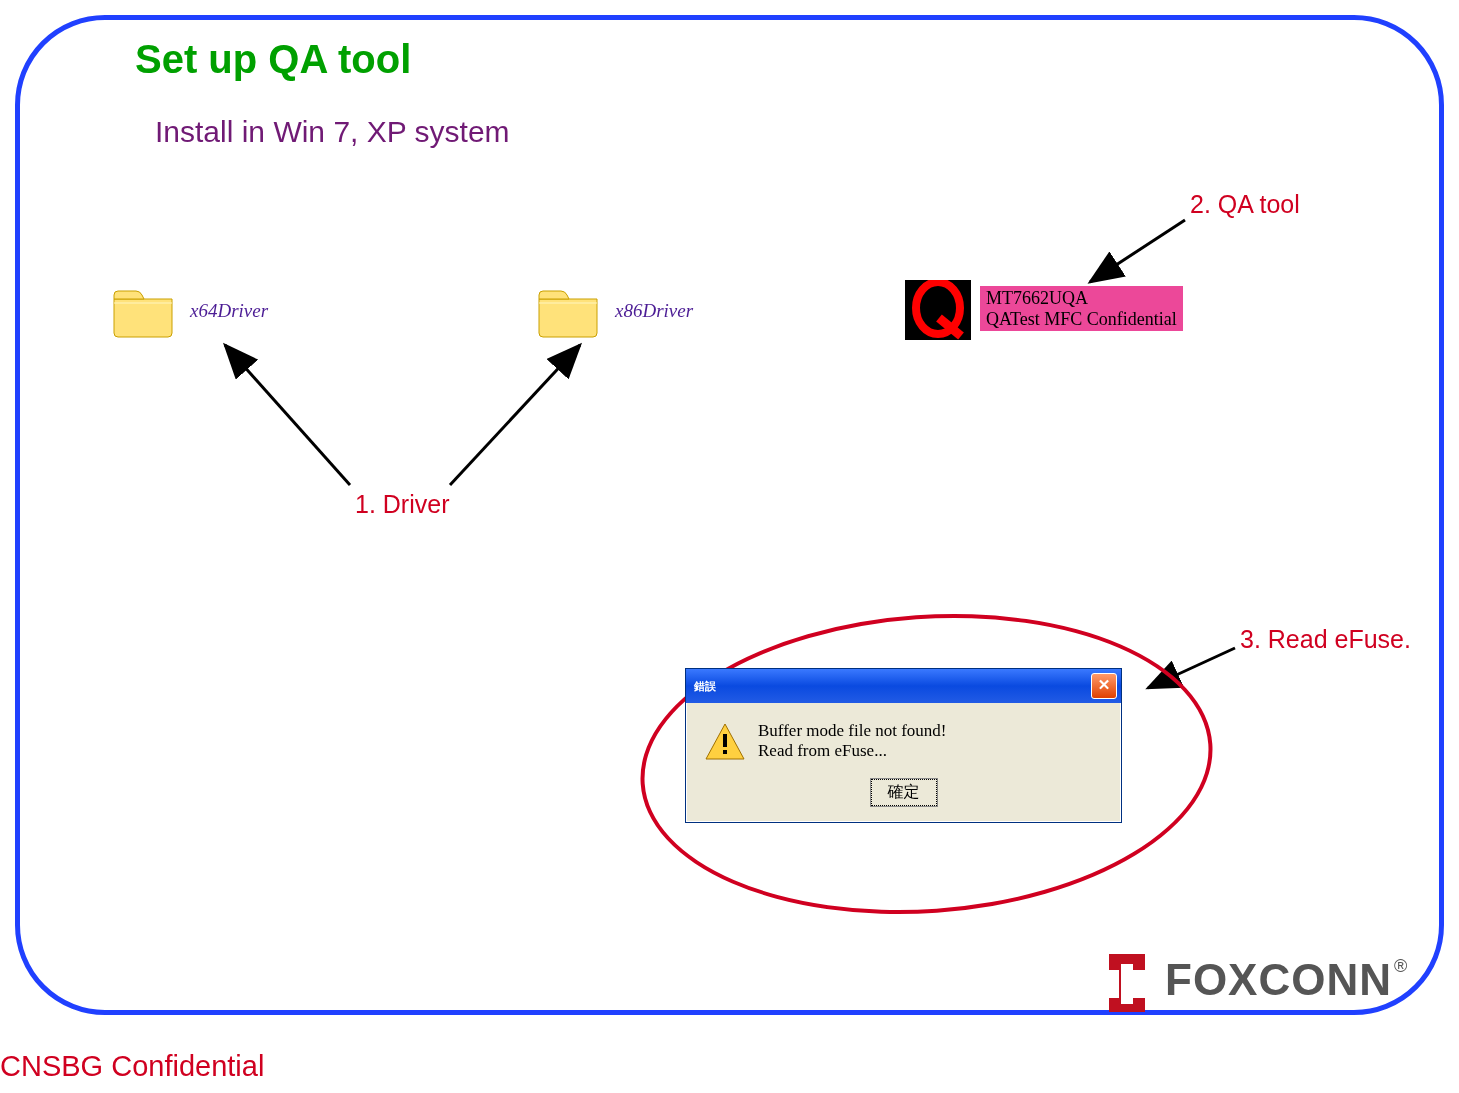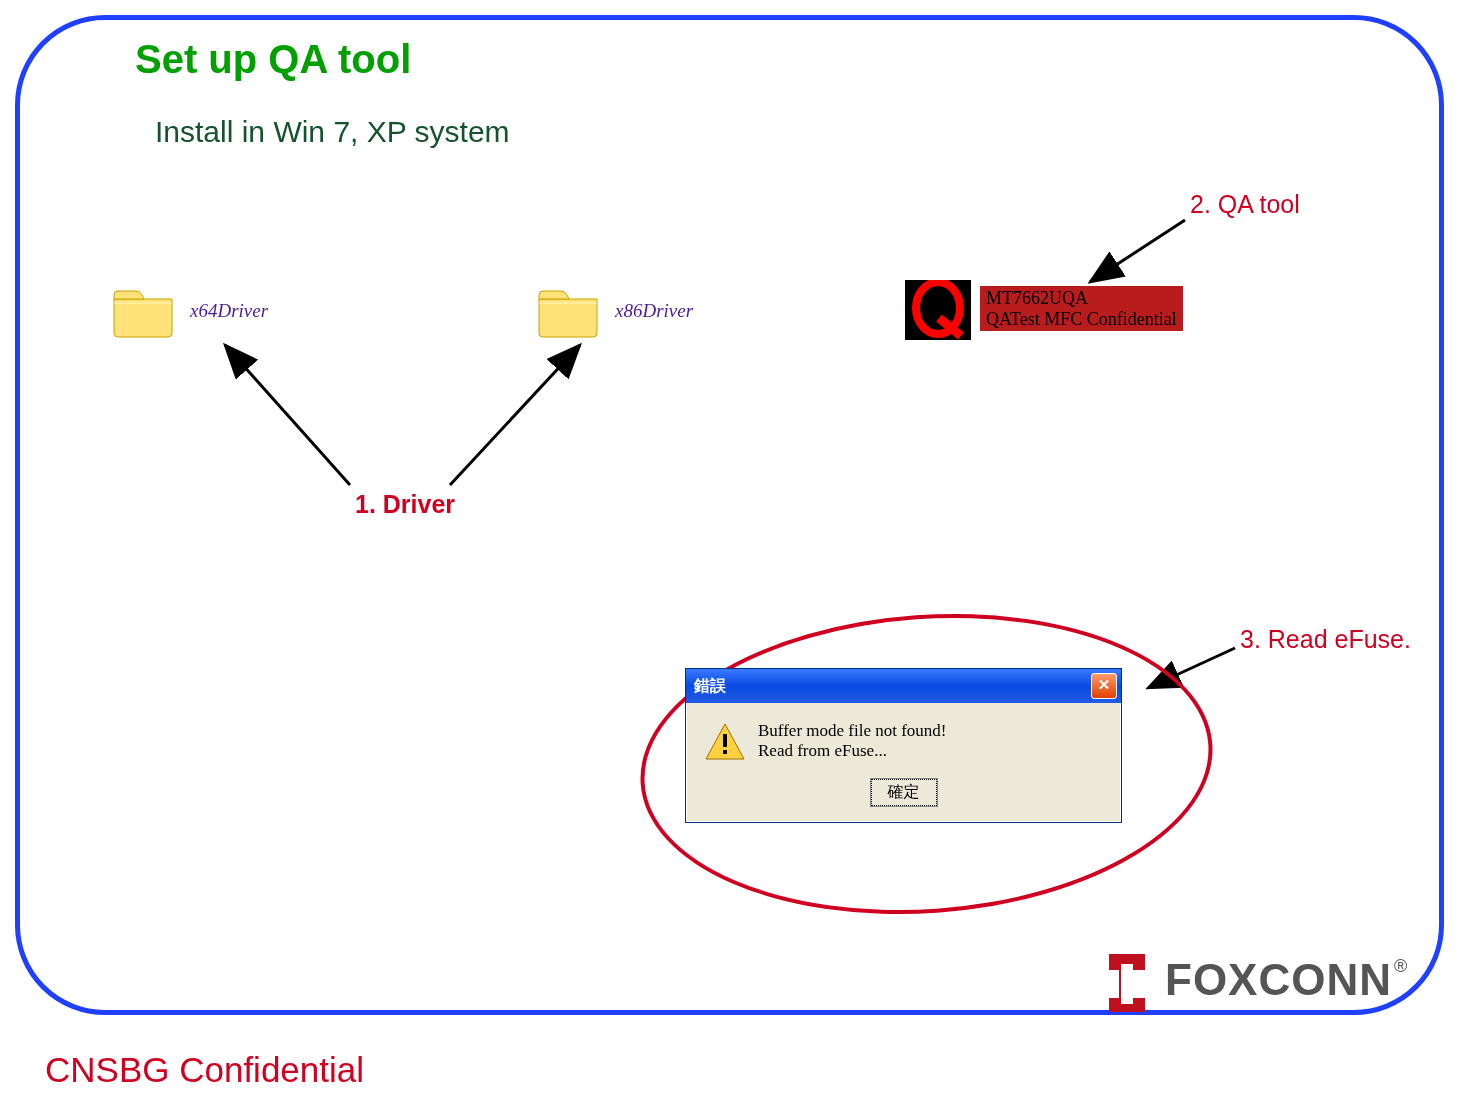--- a/index.html
+++ b/index.html
@@ -2,35 +2,35 @@
 <html><head>
 <meta charset="utf-8">
 <style>
   html,body{margin:0;padding:0;width:1459px;height:1093px;background:#fff;font-family:Arial,"Microsoft JhengHei",sans-serif;position:relative;}
   
   .frame{
     position:absolute;left:15px;top:15px;right:15px;height:1000px;
     border:5px solid #2040ff;border-radius:90px;box-sizing:border-box;
   }
   .title{position:absolute;left:135px;top:20px;font-size:40px;font-weight:bold;color:#00a000;margin-top:17px;}
-  .subtitle{position:absolute;left:155px;top:115px;font-size:30px;color:#14532d;}
+  .subtitle{position:absolute;left:155px;top:115px;font-size:30px;color:#701a75;}
   .redlabel{position:absolute;font-size:25px;color:#d00020;}
-  .footer-conf{position:absolute;left:0;top:1050px;font-size:35px;color:#d00020;margin-left:45px;}
+  .footer-conf{position:absolute;left:0;top:1050px;font-size:29px;color:#d00020;}
   
   .folder{position:absolute;width:66px;height:54px;}
   .folder svg{width:66px;height:54px;display:block;}
   .folder-label{position:absolute;font-size:19px;font-family:"Times New Roman",serif;color:#4c1d95;font-style:italic;}
   
   .qa-icon{position:absolute;width:66px;height:60px;background:#000;}
   .qa-icon svg{width:66px;height:60px;display:block;}
-  .qa-label{position:absolute;font-size:18px;font-family:"Times New Roman",serif;color:#000;background:#b91c1c;line-height:1.15;padding:2px 6px;}
+  .qa-label{position:absolute;font-size:18px;font-family:"Times New Roman",serif;color:#000;background:#ec4899;line-height:1.15;padding:2px 6px;}
   
   .dialog{position:absolute;border:1px solid #003080;background:#ece9d8;box-shadow:0 0 0 1px #fff inset;}
   .dialog .titlebar{height:34px;background:linear-gradient(to bottom,#3a79ff 0%,#0a4ae0 50%,#225be5 100%);display:flex;align-items:center;justify-content:space-between;padding:0 4px;}
-  .dialog .titlebar .tt{color:#fff;font-size:16px;font-weight:bold;font-family:"Microsoft JhengHei",SimSun,serif;padding-left:4px;}
+  .dialog .titlebar .tt{color:#fff;font-size:11px;font-weight:bold;font-family:"Microsoft JhengHei",SimSun,serif;padding-left:4px;}
   .dialog .titlebar .xbtn{width:24px;height:24px;background:linear-gradient(to bottom,#ff9a6a,#e04000);border:1px solid #fff;border-radius:3px;color:#fff;font-weight:bold;line-height:22px;text-align:center;font-size:15px;}
   .dialog .body{padding:18px 18px 10px 18px;display:flex;}
   .dialog .warn-icon{width:42px;height:42px;margin-right:12px;}
   .dialog .warn-icon svg{width:42px;height:42px;display:block;}
   .dialog .msg{font-size:17px;font-family:"Times New Roman",SimSun,serif;text-align:left;line-height:1.2;}
   .dialog .btnbar{text-align:center;padding:6px 0 16px 0;}
   .dialog .btn{display:inline-block;border:1px dotted #000;outline:1px solid #888;background:#ece9d8;padding:2px 16px;font-size:16px;font-family:Liberation Serif, serif;}
   
   .ellipse{position:absolute;border:4px solid #d00020;border-radius:50%;}
   
@@ -72,21 +72,21 @@
     <rect x="0" y="0" width="66" height="60" fill="#000"></rect>
     <ellipse cx="33" cy="28" rx="22" ry="26" fill="none" stroke="#ff0000" stroke-width="8"></ellipse>
     <path d="M34 38 L56 56" stroke="#ff0000" stroke-width="9"></path>
   </svg>
 </div>
 <div class="qa-label" style="left:980px;top:286px;">
   <span>MT7662UQA</span><br>
   <span>QATest MFC Confidential</span>
 </div>
 
-<div class="redlabel" style="left:355px;top:490px;font-weight:bold;">1.  Driver</div>
+<div class="redlabel" style="left:355px;top:490px;">1.  Driver</div>
 <div class="redlabel" style="left:1190px;top:190px;">2. QA tool</div>
 <div class="redlabel" style="left:1240px;top:625px;">3. Read eFuse.</div>
 
 <svg class="arrow-svg" style="left:0;top:0;width:1459px;height:1093px;pointer-events:none">
   <defs>
     <marker id="ah" markerWidth="12" markerHeight="10" refX="11" refY="5" orient="auto">
       <path d="M0 0 L12 5 L0 10 Z" fill="#000"></path>
     </marker>
   </defs>
   <line x1="350" y1="485" x2="225" y2="345" stroke="#000" stroke-width="3" marker-end="url(#ah)"></line>

